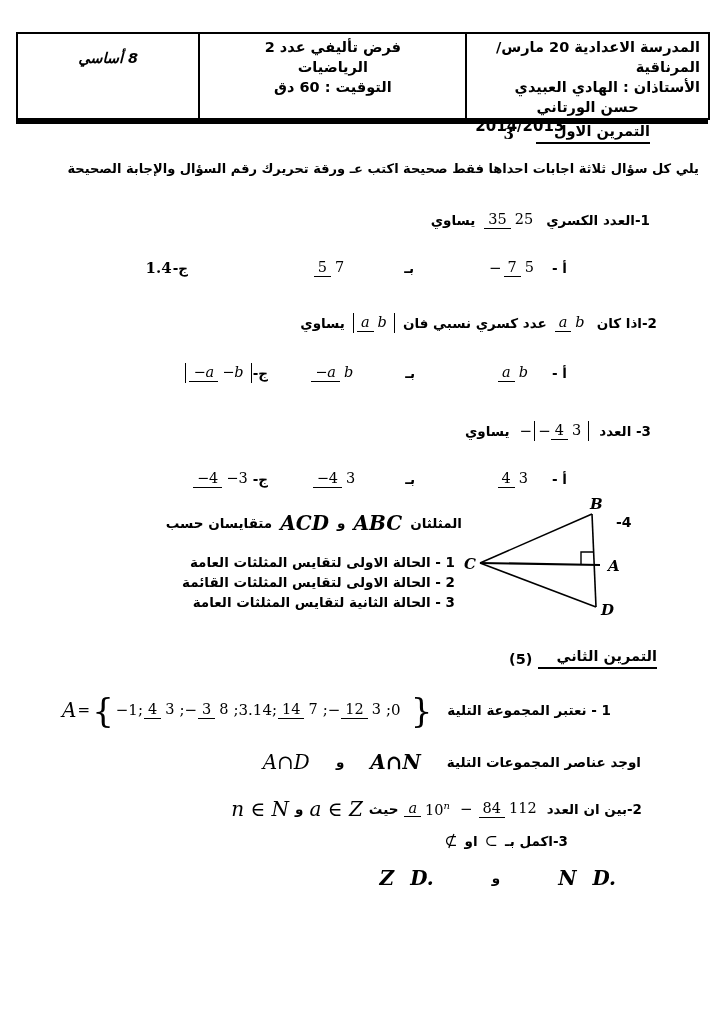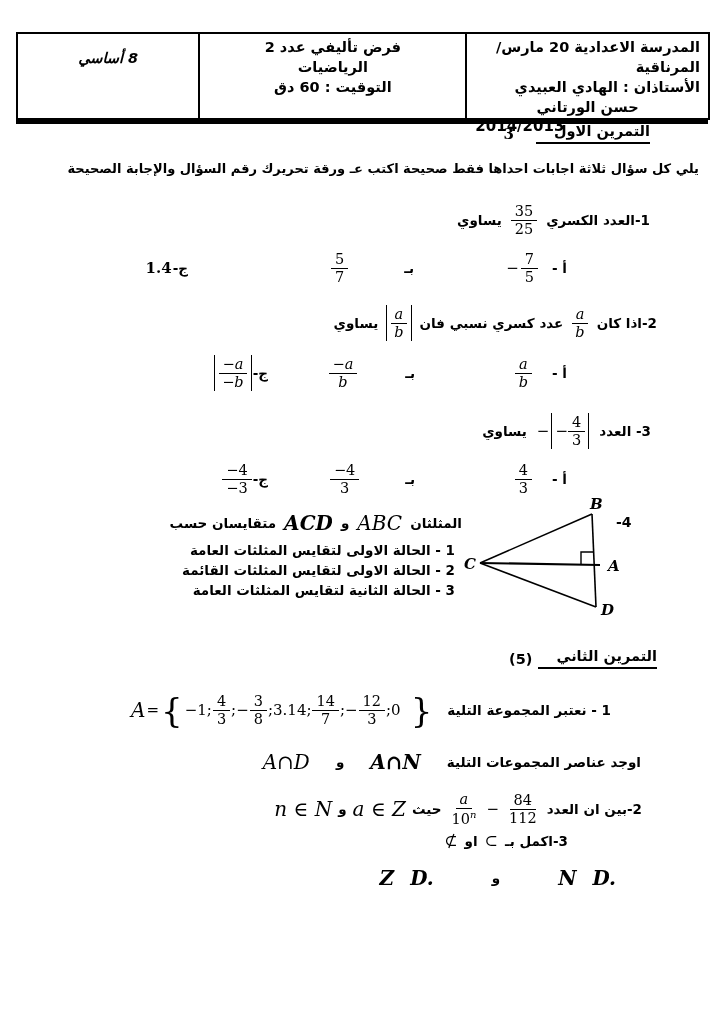--- a/index.html
+++ b/index.html
@@ -17,21 +17,21 @@
   #hdr .cell:last-child{border-left:none;font-style:italic;}
   .c-school{width:249px;text-align:right;}
   .c-exam{width:274px;text-align:center;}
   .c-grade{width:185px;display:flex;align-items:flex-start;justify-content:center;padding-top:14px!important;}
   .hline{font-size:14.5px;font-weight:bold;direction:rtl;line-height:20px;}
   .year{direction:ltr;text-align:left;font-size:15px;font-weight:bold;}
   #hrule{left:16px;top:119px;width:692px;height:5px;background:#000;}
   
   .utitle{border-bottom:2px solid #000;padding:0 0 3px 18px;font-size:14.5px;}
   
-  .frac{display:inline-flex;flex-direction:column;align-items:center;direction:ltr;
+  .frac{display:inline-flex;align-items:flex-start;direction:ltr;
         font-family:"DejaVu Serif",serif;font-size:14.5px;line-height:1.15;font-style:normal;}
   .frac .fn{border-bottom:1.5px solid #000;padding:0 4px;}
   .frac .fd{padding:0 4px;}
   .frac.it{font-style:italic;}
   .absv{display:inline-flex;align-items:center;border-left:1.5px solid #000;border-right:1.5px solid #000;
         padding:1px 3px;direction:ltr;}
   .sign{font-family:"DejaVu Serif",serif;font-size:15px;}
   .brace{font-family:"DejaVu Serif",serif;font-size:34px;font-weight:400;line-height:1;padding:0 1px;}
   .sup{font-size:10px;vertical-align:super;font-style:italic;}
   .setexpr{display:flex;direction:ltr;align-items:center;font-family:"DejaVu Serif",serif;font-size:15px;gap:1px;}
@@ -174,39 +174,39 @@
     <span class="ar">ج-</span>
     <span class="frac">
         <span class="fn">−4</span>
         <span class="fd">−3</span>
       </span>
   </div>
 
   <div class="abs ar" style="top:514px;left:616px;font-size:14px;direction:ltr;">-4</div>
   <div class="abs row" style="top:511px;right:262px;gap:8px;">
     <span class="ar">المثلثان</span>
-    <span class="math" style="font-weight:normal;">ABC</span>
+    <span class="math" style="font-weight:bold;">ABC</span>
     <span class="ar">و</span>
     <span class="math" style="font-weight:bold;">ACD</span>
     <span class="ar">متقايسان حسب</span>
   </div>
 
   <svg id="fig" class="abs" width="165" height="125" viewBox="0 0 165 125">
     <line x1="18" y1="67" x2="130" y2="18" stroke="#000" stroke-width="1.6"></line>
     <line x1="18" y1="67" x2="138" y2="69" stroke="#000" stroke-width="2.2"></line>
     <line x1="18" y1="67" x2="134" y2="111" stroke="#000" stroke-width="1.6"></line>
     <line x1="130" y1="18" x2="134" y2="111" stroke="#000" stroke-width="1.6"></line>
     <polyline points="119,68 119,56 131.5,56" fill="none" stroke="#000" stroke-width="1.4"></polyline>
     <text x="128" y="13" class="figlbl"><tspan>B</tspan></text>
     <text x="146" y="75" class="figlbl"><tspan>A</tspan></text>
     <text x="2" y="73" class="figlbl"><tspan>C</tspan></text>
     <text x="139" y="119" class="figlbl"><tspan>D</tspan></text>
   </svg>
 
-  <div class="abs ar optlist" style="top:540px;right:269px;text-align:right;">
+  <div class="abs ar optlist" style="top:552px;right:269px;text-align:right;">
     <div>1 - الحالة الاولى لتقايس المثلثات العامة</div>
     <div>2 - الحالة الاولى لتقايس المثلثات القائمة</div>
     <div>3 - الحالة الثانية لتقايس المثلثات العامة</div>
   </div>
 
   <div class="abs row" style="top:648px;right:67px;gap:6px;">
     <span class="ar utitle">التمرين الثاني</span>
     <span class="ar" style="font-size:14.5px;">(5)</span>
   </div>
 

